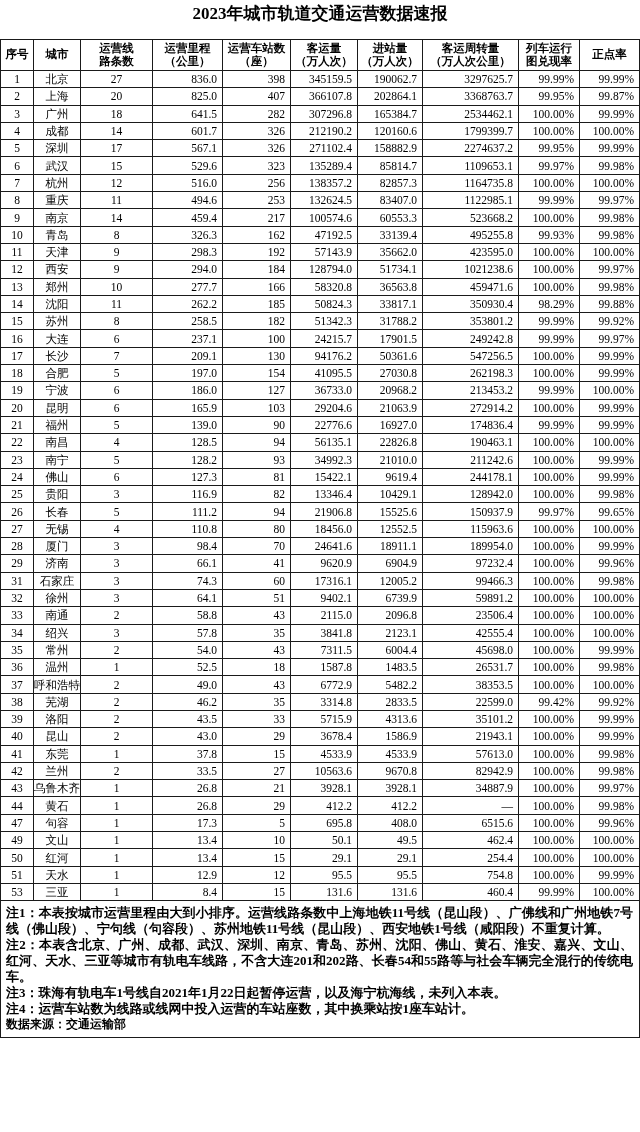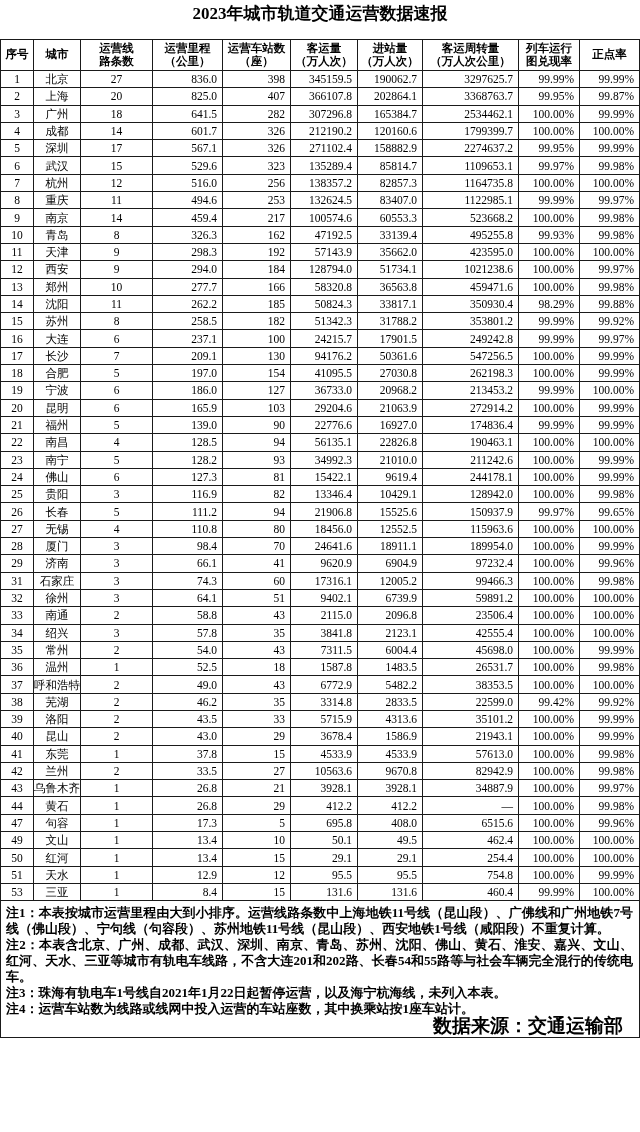--- a/index.html
+++ b/index.html
@@ -53,24 +53,24 @@
     vertical-align: top;
   }
   .note {
     font-weight: bold;
     font-size: 13px;
     line-height: 16px;
     text-align: justify;
   }
   .source {
     font-weight: bold;
-    font-size: 19px;
+    font-size: 12px;
     line-height: 17px;
-    text-align: right;
     padding-right: 10px;
+    font-family: Liberation Mono, monospace;
   }
 </style>
 </head>
 <body>
 
 <div class="page">
   <div class="title">2023年城市轨道交通运营数据速报</div>
 
   <table class="data">
     <colgroup>

